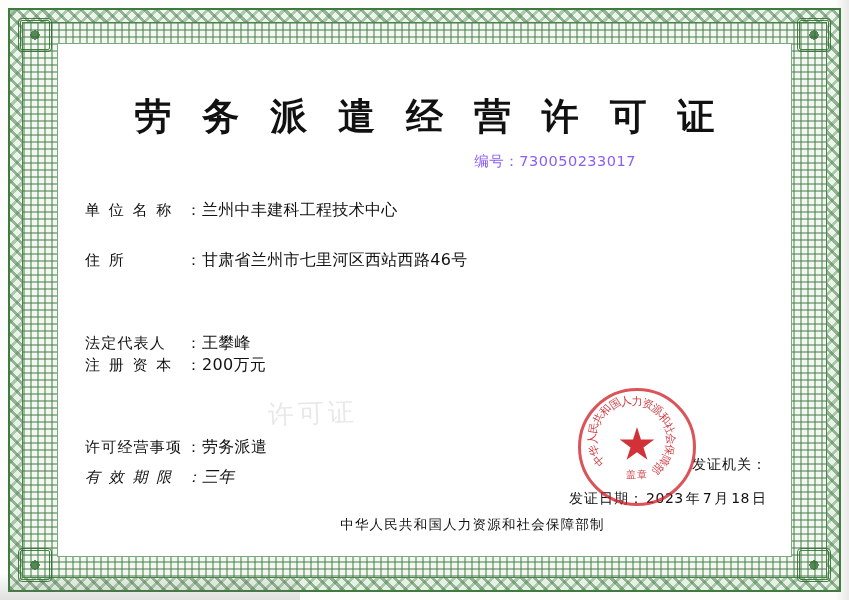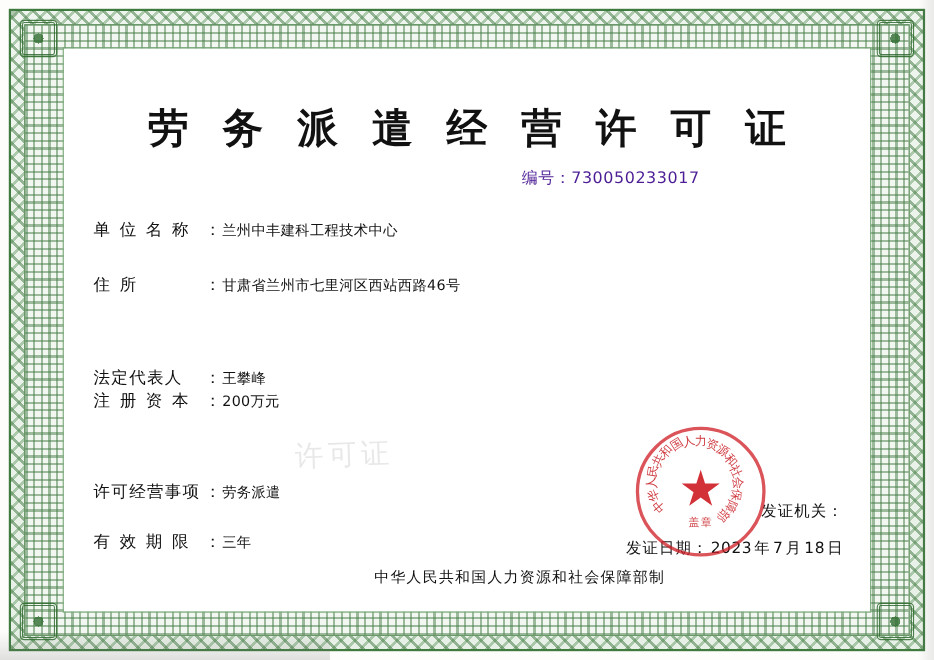--- a/index.html
+++ b/index.html
@@ -152,49 +152,49 @@
     font-weight: bold;
     letter-spacing: 9px;
     color: #111111;
     text-indent: 9px;
   }
   .serial {
     position: absolute;
     right: 155px;
     top: 108px;
     font-size: 14.5px;
-    color: #4c1d95;
+    color: #8b5cf6;
     letter-spacing: 0.5px;
   }
 
   .field {
     position: absolute;
     left: 27px;
     font-size: 15px;
     color: #111;
     white-space: nowrap;
   }
   .field .label {
     display: inline-block;
     width: 100px;
     letter-spacing: 2px;
   }
   .field .label.tight { letter-spacing: 1.2px; margin-top: 31px; }
   .field .sep { margin: 0 1px; }
   .field .value {
-    font-size: 13px;
+    font-size: 16px;
     letter-spacing: 0.3px;
   }
 
   .f1 { top: 156px; }
   .f2 { top: 206px; }
   .f3 { top: 259px; }
   .f4 { top: 311px; }
   .f5 { top: 363px; }
-  .f6 { top: 439px; }
+  .f6 { top: 423px; font-style: italic; }
 
   .issuer-block {
     position: absolute;
     right: 24px;
     top: 412px;
     font-size: 14px;
     color: #111;
     text-align: right;
   }
   .issuer-line {

